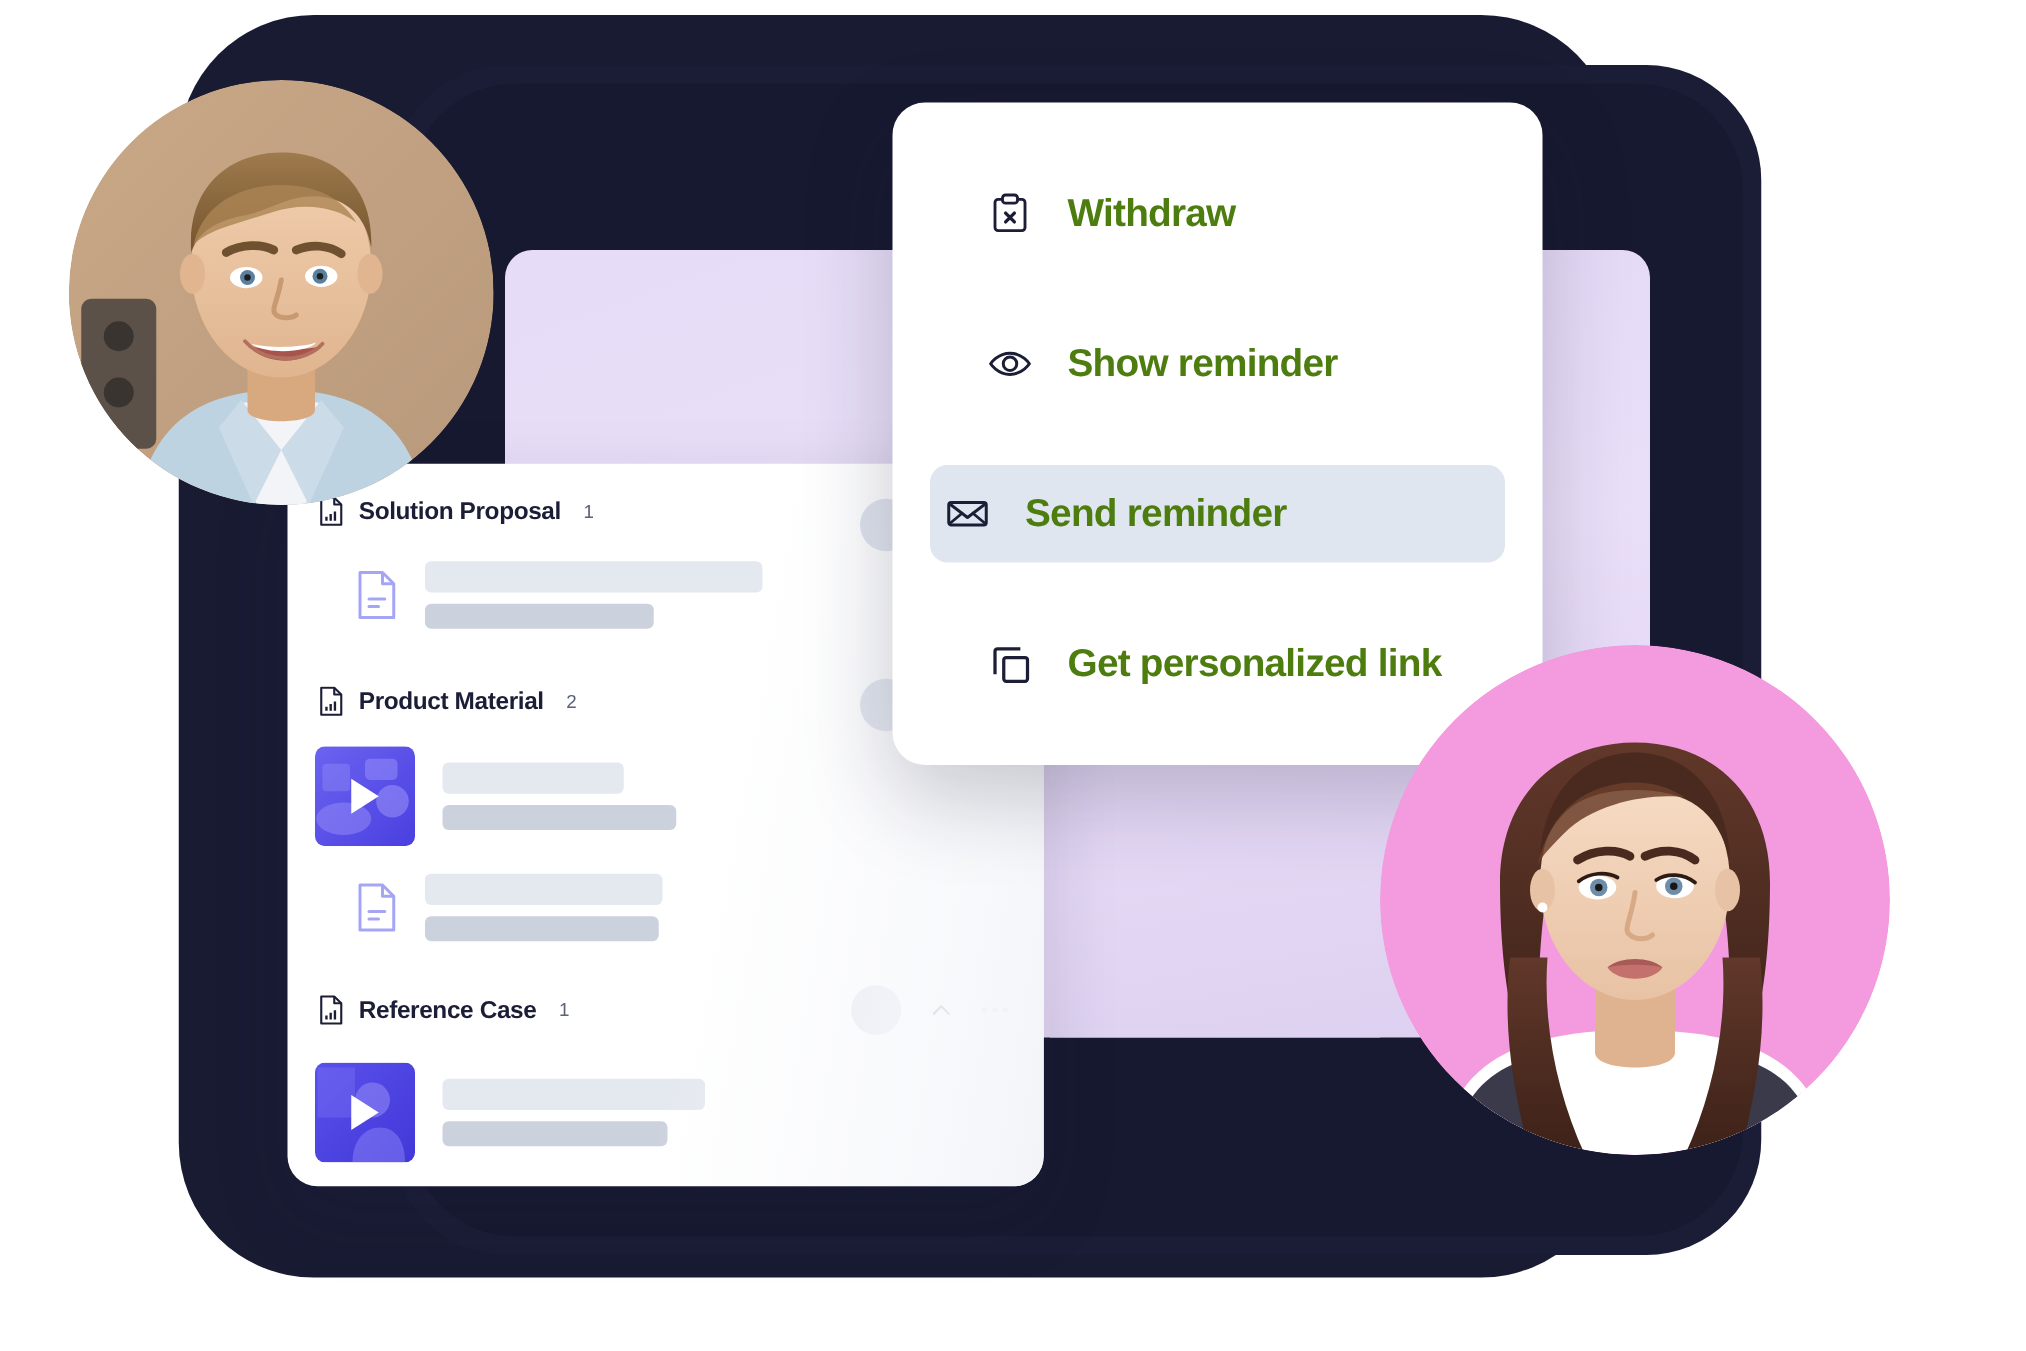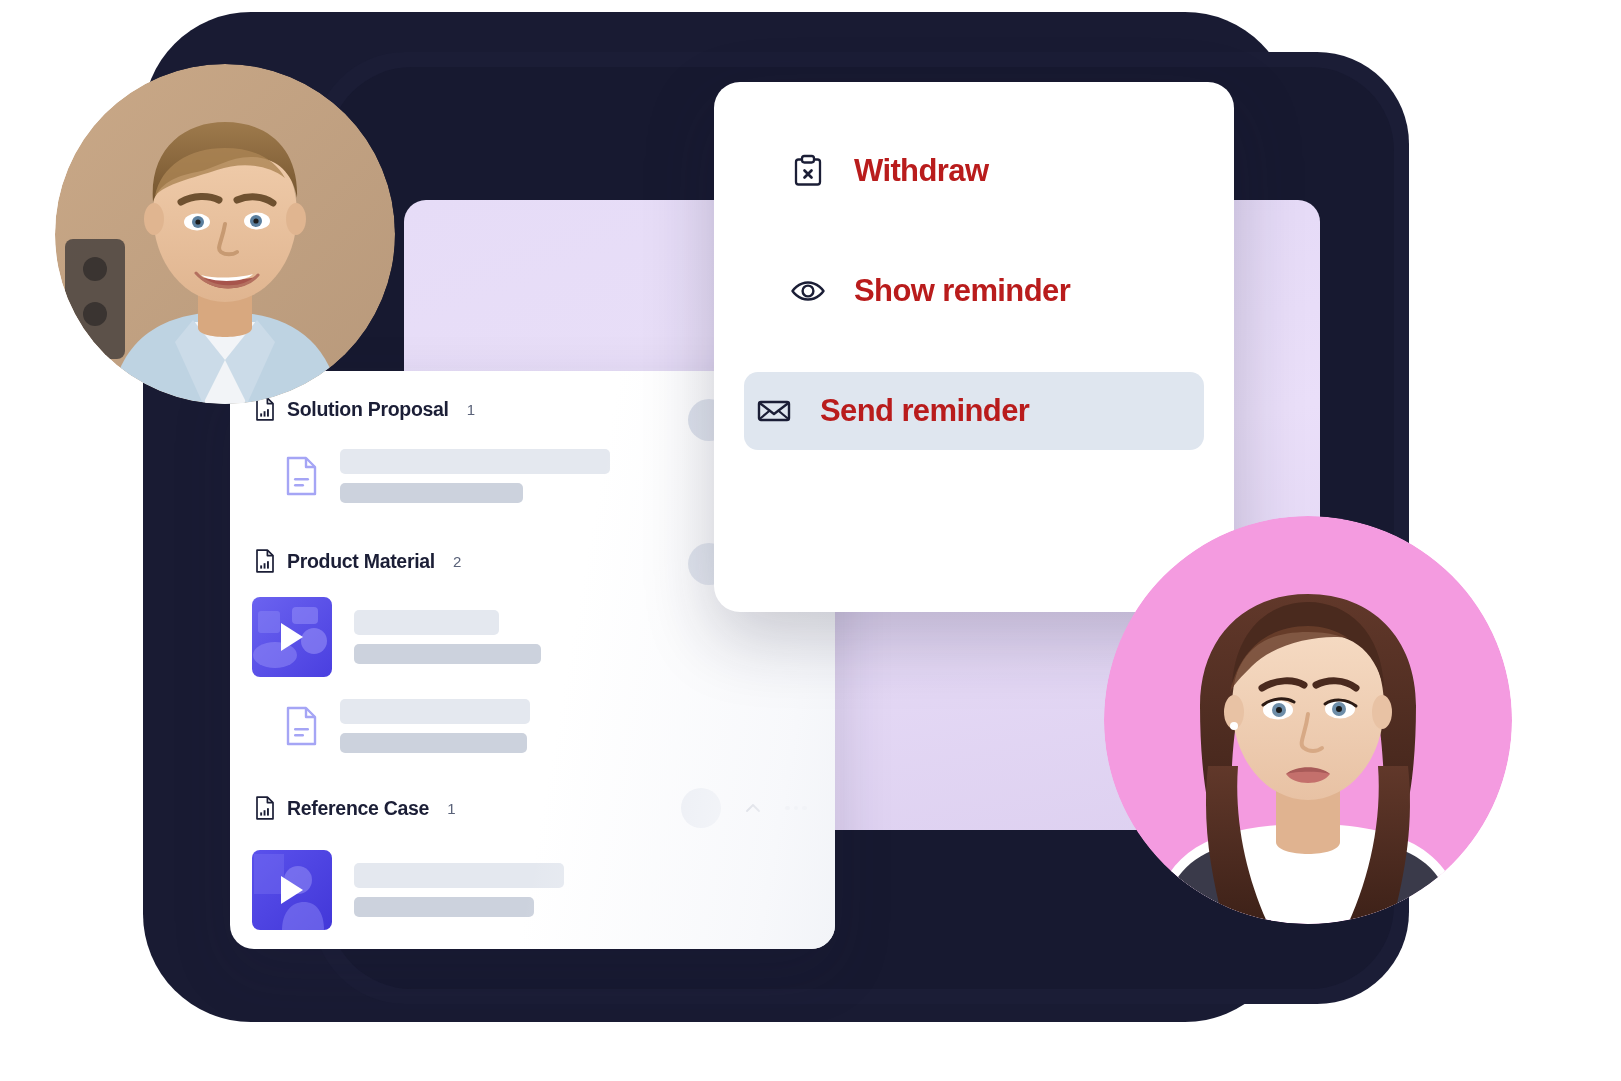--- a/index.html
+++ b/index.html
@@ -169,21 +169,21 @@
     align-items: center;
     gap: 28px;
     padding-left: 46px;
     box-sizing: border-box;
     border-radius: 14px;
   }
   .menu-item.active { background: #dfe6ef; padding-left: 12px; }
   .menu-label {
     font-size: 31px;
     font-weight: bold;
-    color: #b91c1c;
+    color: #4d7c0f;
     letter-spacing: -0.6px;
     white-space: nowrap;
   }
   .menu-icon { width: 36px; height: 36px; flex: none; display:block; }
 
   
   .avatar {
     position: absolute;
     border-radius: 50%;
     overflow: hidden;
@@ -364,20 +364,27 @@
 
     <div class="menu-item active" style="top:290px;">
       <svg class="menu-icon" viewBox="0 0 36 36">
         <rect x="3" y="9" width="30" height="18" rx="2" fill="none" stroke="#1b1e36" stroke-width="2.4"></rect>
         <path d="M3.6 10l14.4 11L32.4 10" fill="none" stroke="#1b1e36" stroke-width="2.4" stroke-linejoin="round"></path>
         <path d="M3.6 26l10.8-9M32.4 26l-10.8-9" fill="none" stroke="#1b1e36" stroke-width="2.2"></path>
       </svg>
       <span class="menu-label">Send reminder</span>
     </div>
 
+    <div class="menu-item" style="top:410px;">
+      <svg class="menu-icon" viewBox="0 0 36 36">
+        <path d="M6 25V8a2 2 0 0 1 2-2h17" fill="none" stroke="#1b1e36" stroke-width="2.6" stroke-linecap="square"></path>
+        <rect x="13" y="13" width="19" height="19" rx="2" fill="none" stroke="#1b1e36" stroke-width="2.6"></rect>
+      </svg>
+      <span class="menu-label">Get personalized link</span>
+    </div>
   </div>
 
   <div class="avatar avatar-male">
     <svg class="av-img" viewBox="0 0 340 340" width="340" height="340">
       <defs>
         <clipPath id="clipM">
             <circle cx="170" cy="170" r="170"></circle>
           </clipPath>
         <linearGradient id="wall" x1="0" y1="0" x2="1" y2="1">
           <stop offset="0" stop-color="#c9a887"></stop>

